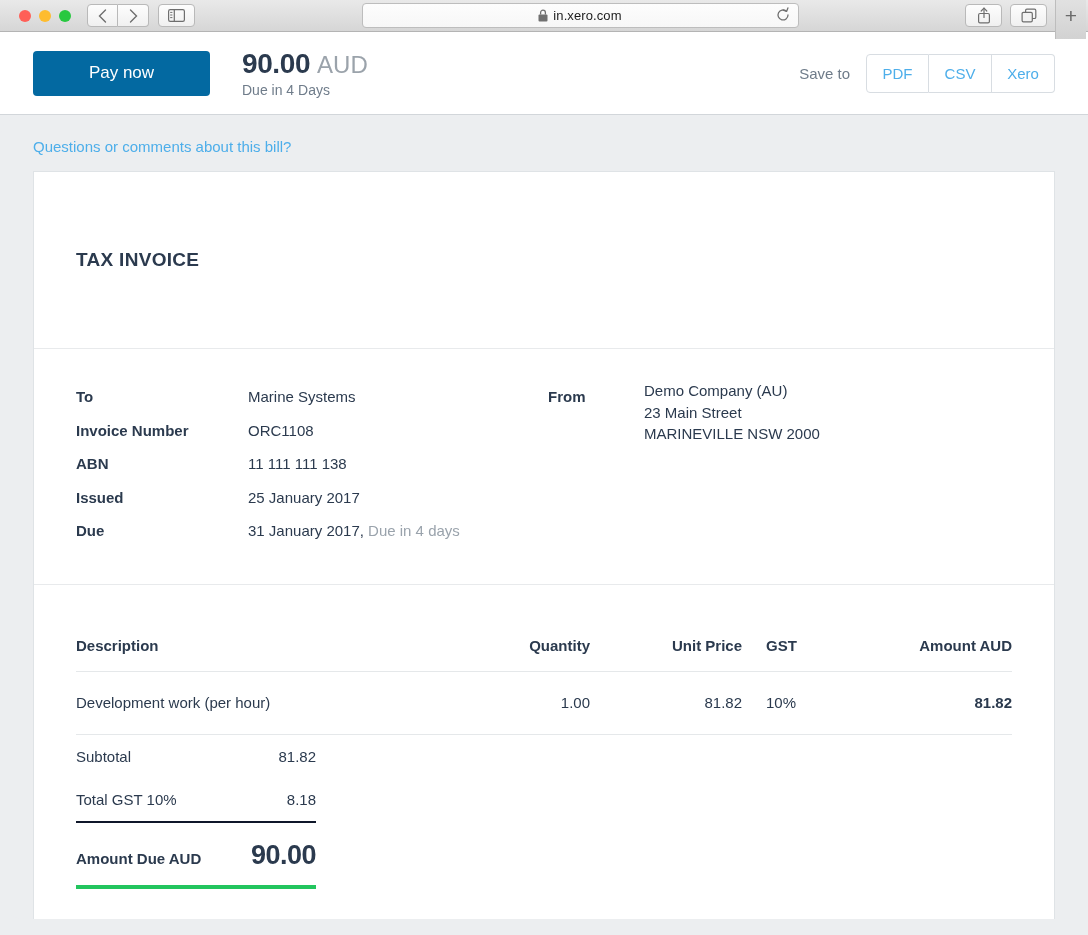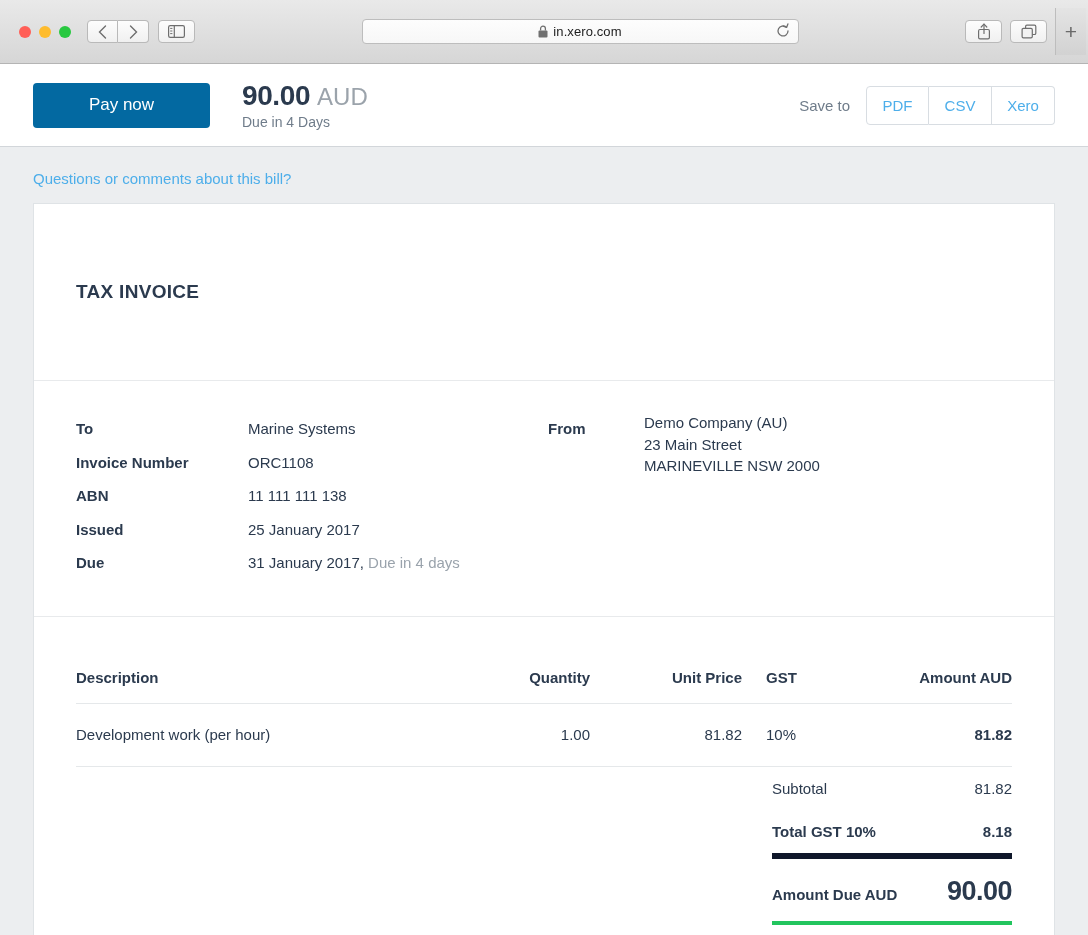--- a/index.html
+++ b/index.html
@@ -6,21 +6,21 @@
   html, body {
     width: 1088px; height: 935px;
     font-family: "Liberation Sans", sans-serif;
     background: #eceef0;
     overflow: hidden;
   }
 
   
   .browser-chrome {
     position: relative;
-    height: 64px;
+    height: 32px;
     background: linear-gradient(#e9e9e9, #d6d6d6);
     border-bottom: 1px solid #b4b4b4;
     display: flex;
     align-items: center;
     padding: 8px 8px;
   }
   .traffic-lights { display: flex; gap: 8px; margin-left: 11px; margin-right: 16px; }
   .light { width: 12px; height: 12px; border-radius: 50%; }
   .light.red    { background: #ff5f57; }
   .light.yellow { background: #febc2e; }
@@ -179,28 +179,28 @@
   }
   table.items td.desc { text-align: left; }
   table.items td.gst  { text-align: left; padding-left: 24px; }
   table.items td.amt  { font-weight: bold; }
   .col-qty   { width: 152px; margin-top: 32px; }
   .col-price { width: 152px; }
   .col-gst   { width: 118px; }
   .col-amt   { width: 152px; }
 
   
-  .totals-wrap { display: flex; justify-content: flex-end; padding: 0 42px; margin-left: 32px; }
+  .totals-wrap { display: flex; padding: 0 42px; }
   .totals { width: 240px; }
   .tot-row {
     display: flex; justify-content: space-between; align-items: baseline;
     font-size: 15px; color: #2b3a4e;
     padding: 13px 0;
   }
-  .tot-row.gst { border-bottom: 6px solid #0f172a; font-weight: bold; }
+  .tot-row.gst { border-bottom: 2px solid #0f172a; }
   .tot-row.due {
     padding: 17px 0 14px 0;
     border-bottom: 4px solid #22c55e;
     gap: 36px;
   }
   .due-label { font-weight: bold; font-size: 15px; }
   .due-value { font-size: 27px; font-weight: bold; letter-spacing: -.5px; }
 </style>
 </head>
 <body>

